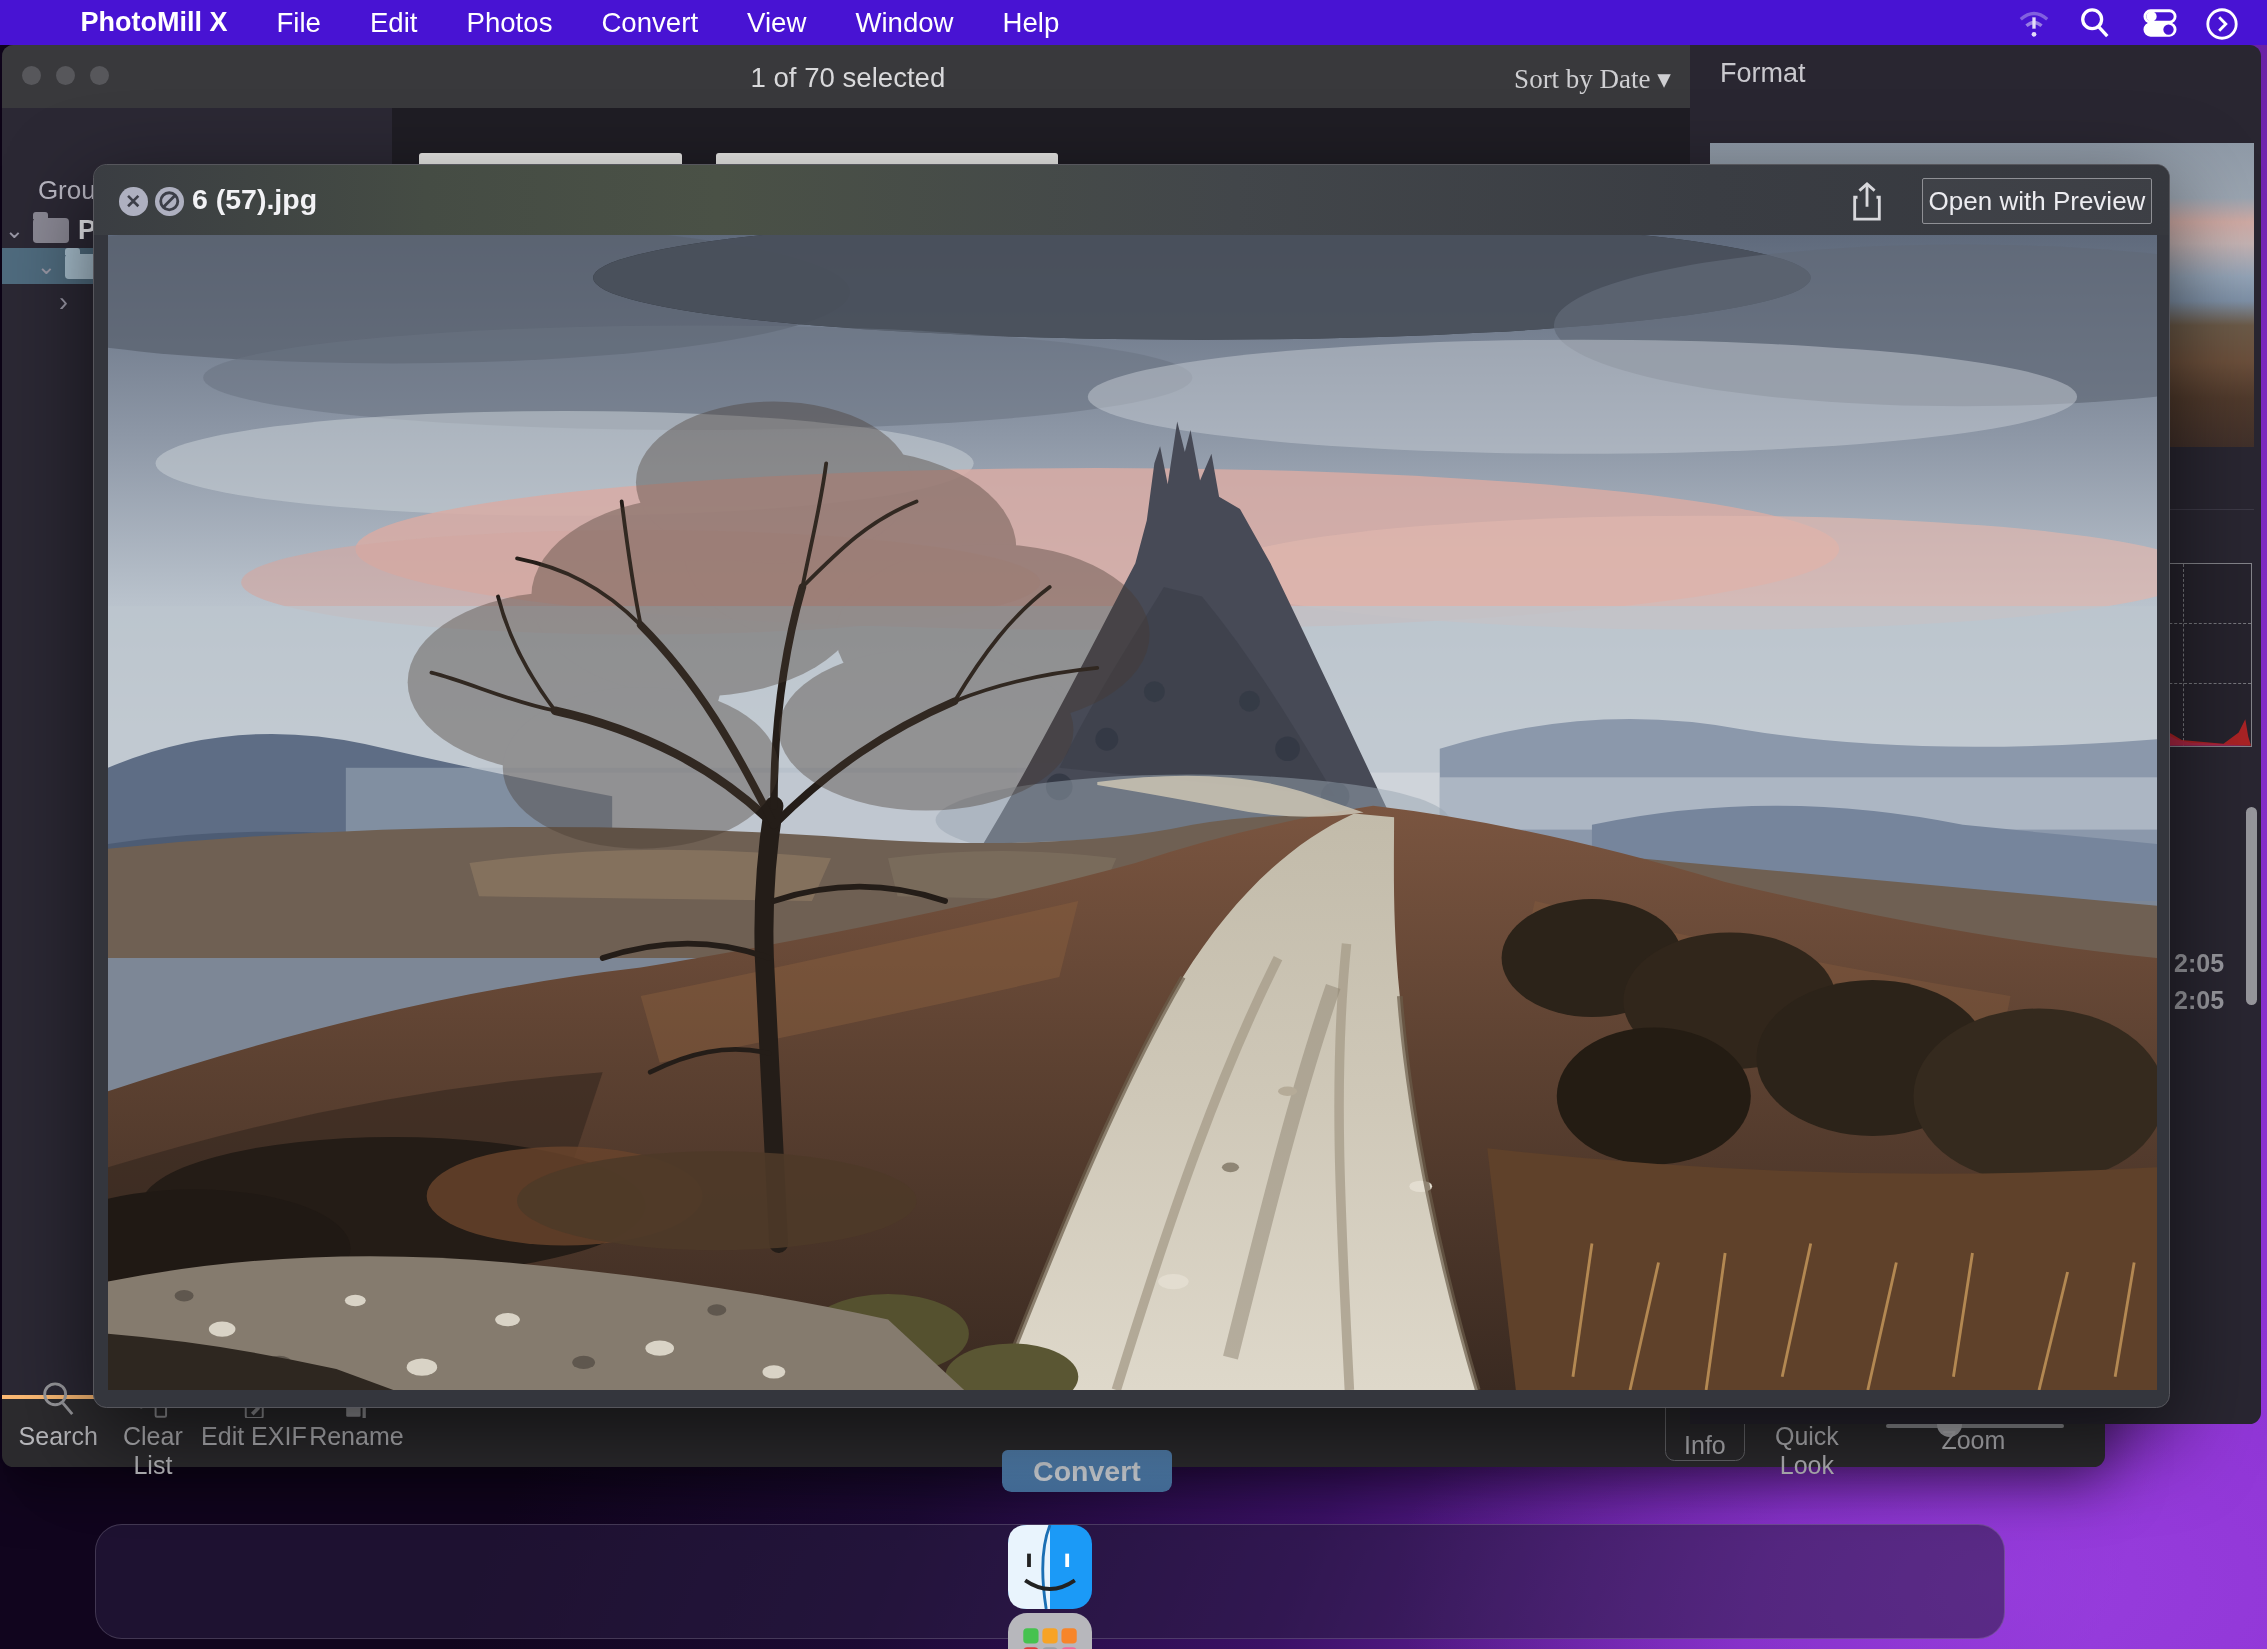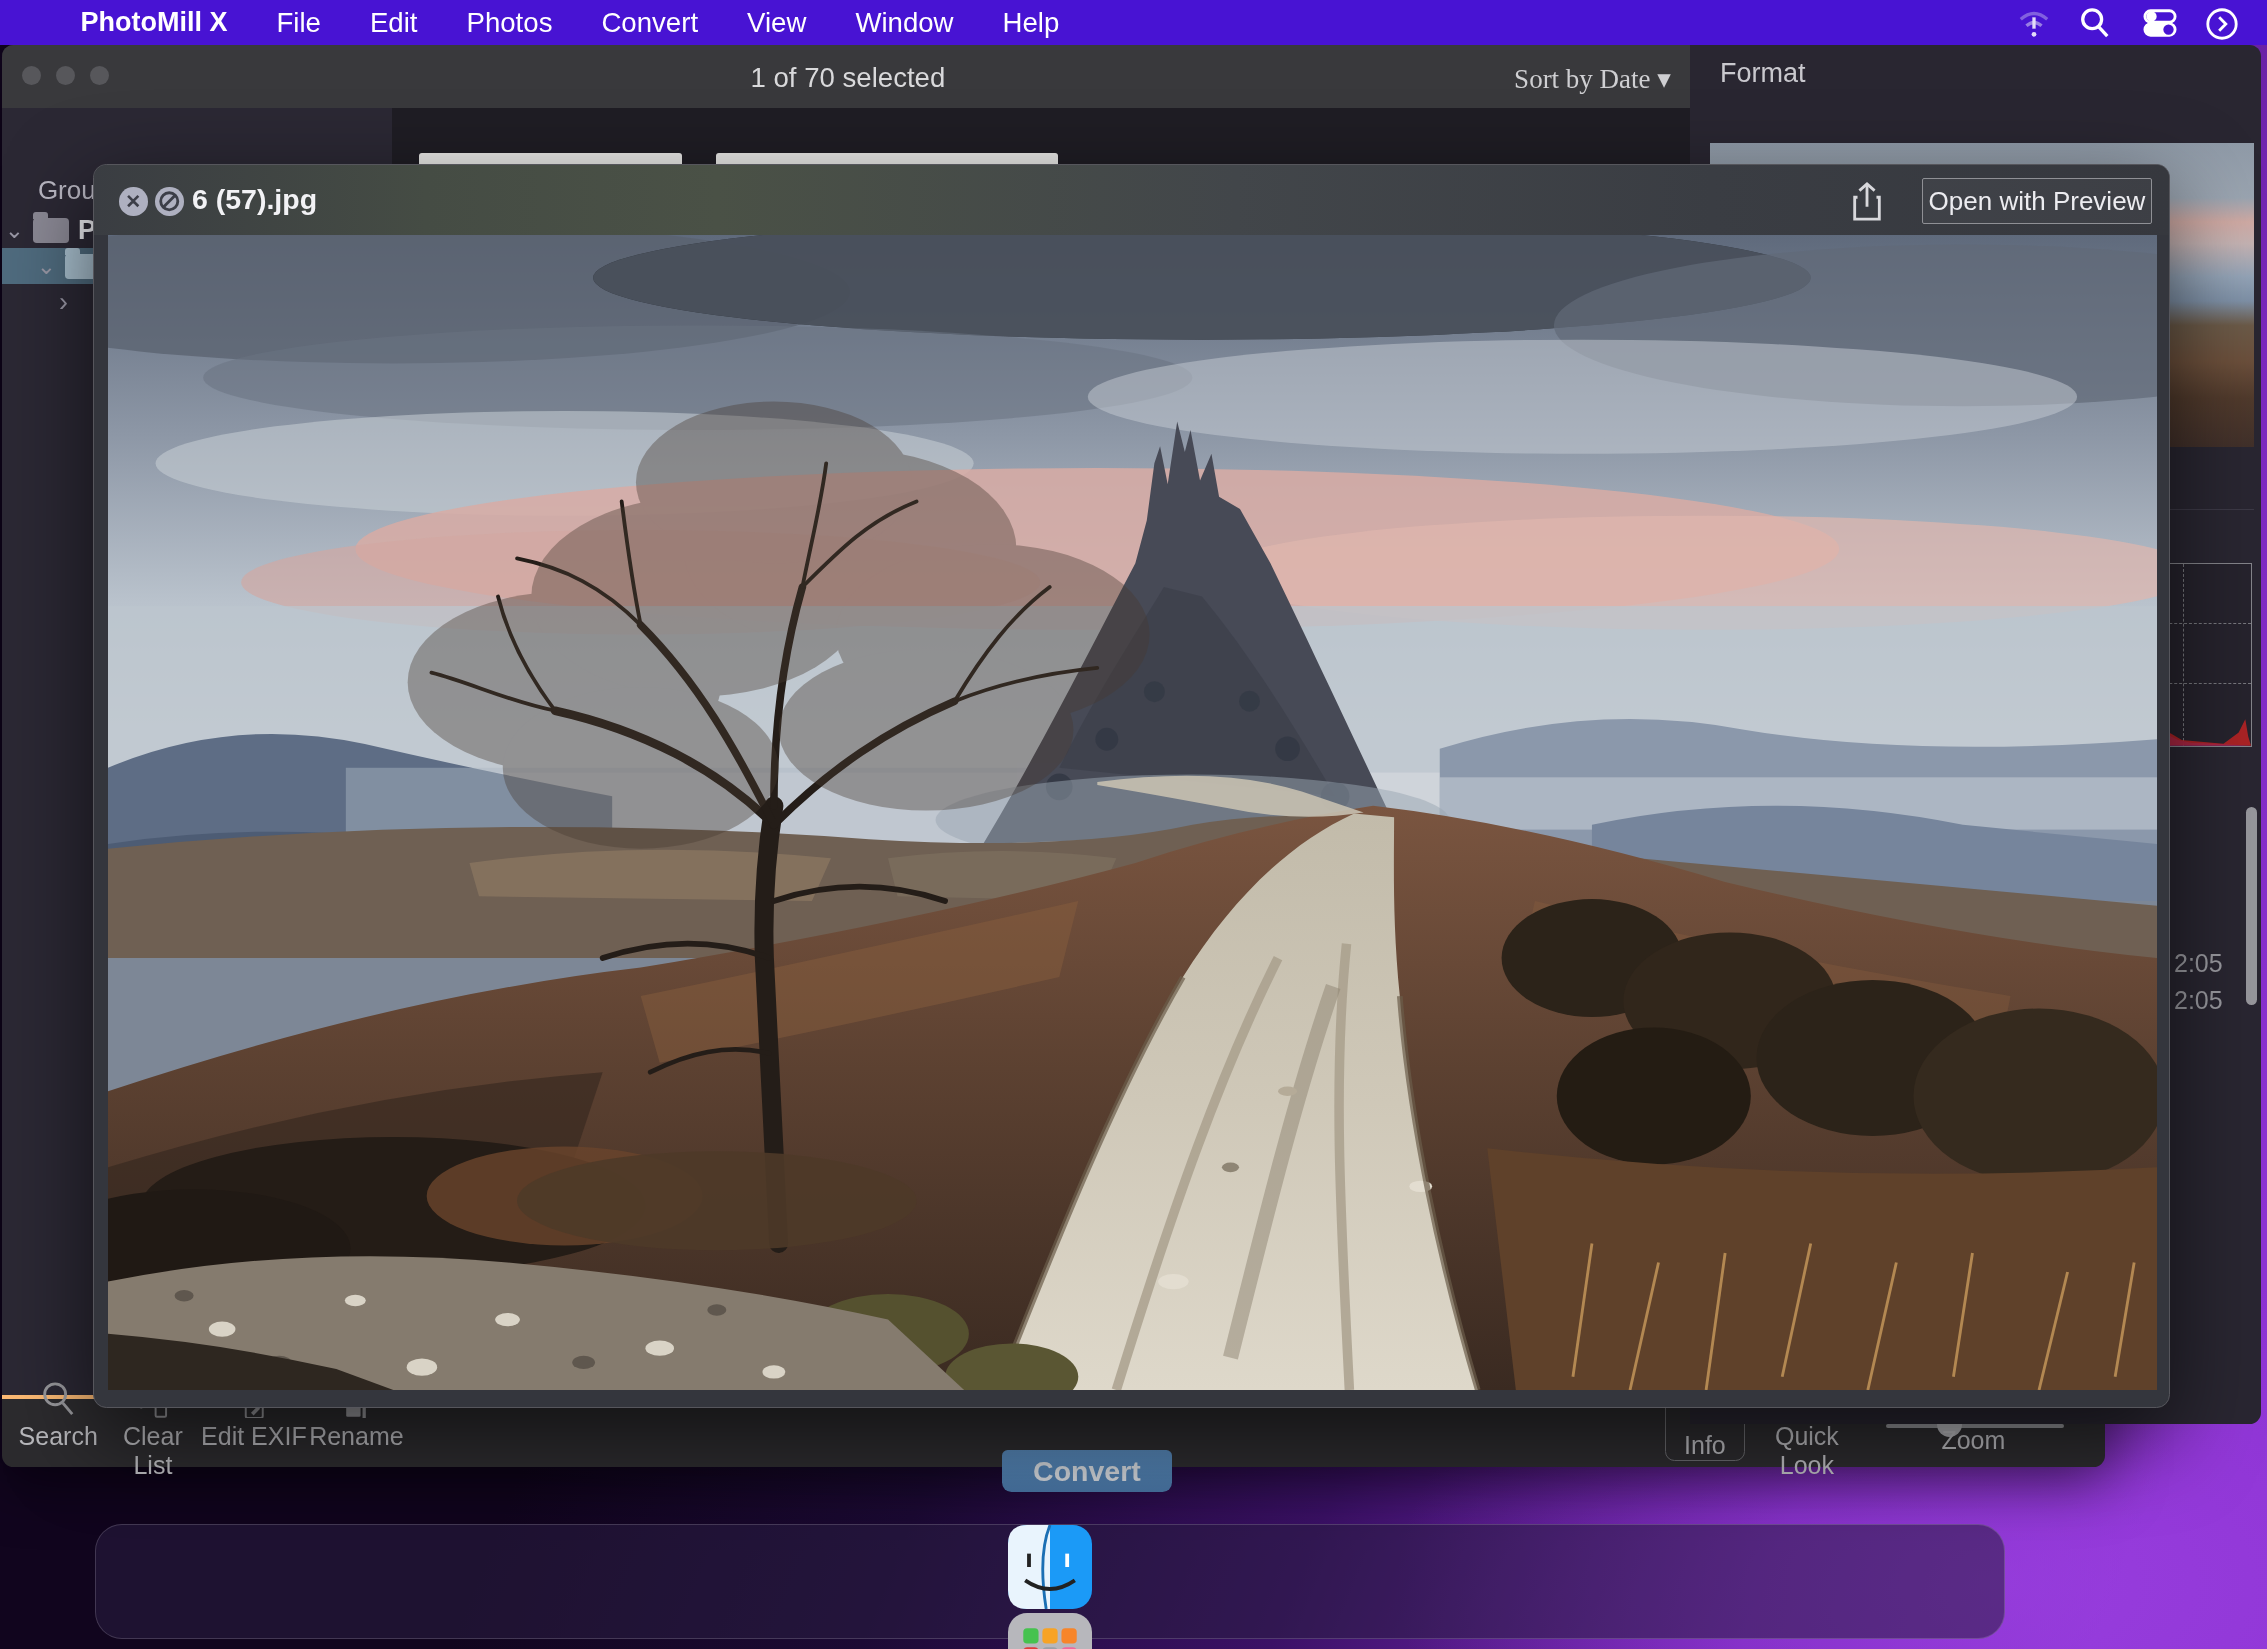--- a/index.html
+++ b/index.html
@@ -64,21 +64,21 @@
   
   #previewpanel{left:1690px;top:45px;width:571px;height:1379px;background:#292631;border-radius:0 11.4px 11.4px 0;}
   #previewtitle{left:30px;top:13.3px;color:#c9c8ce;font-size:27px;}
   #thumb{left:20px;top:98px;width:544px;height:304px;
     background:linear-gradient(#8f9aa7 0%,#9aa4b0 18%,#cfa9a3 26%,#c4b2b2 33%,#93a3b6 44%,#7e90a6 52%,
                #6b5a48 60%,#6b4f3b 72%,#503a2c 84%,#41302a 100%);}
   #paneldivider{left:20px;top:464px;width:544px;height:1px;background:#3c3946;}
   #histbox{left:434px;top:518px;width:126px;height:182px;border:1.9px solid #84848a;background:#26232d;}
   .dashv{left:58px;top:0;width:0;height:182px;border-left:1.9px dashed #77777d;}
   .dashh{left:0;height:0;width:126px;border-top:1.9px dashed #77777d;}
-  .ptime{left:484px;color:#9a9aa0;font-size:25px;}
+  .ptime{left:484px;color:#9a9aa0;font-size:25px;font-weight:bold;}
   #scrollthumb{left:556px;top:762px;width:10.5px;height:198px;background:#97979c;border-radius:5.7px;}
 
   
   #qlwin{left:93px;top:164px;width:2077px;height:1244px;background:#34363d;border-radius:13.3px;
          box-shadow:0 28.5px 86px rgba(0,0,0,.6);border:1px solid #56565c;box-sizing:border-box;}
   #qltitlebar{left:0;top:0;width:100%;height:70px;border-radius:12.4px 12.4px 0 0;
     background:linear-gradient(90deg,#3a3d42 0%,#454c44 16%,#4a5146 30%,#42464a 55%,#3a3d43 78%,#36383e 100%);
     }
   .qlcircle{top:22px;width:28.5px;height:28.5px;border-radius:50%;background:#aeb0c0;color:#3c3e48;
             display:flex;align-items:center;justify-content:center;font-size:19px;font-weight:bold;}

